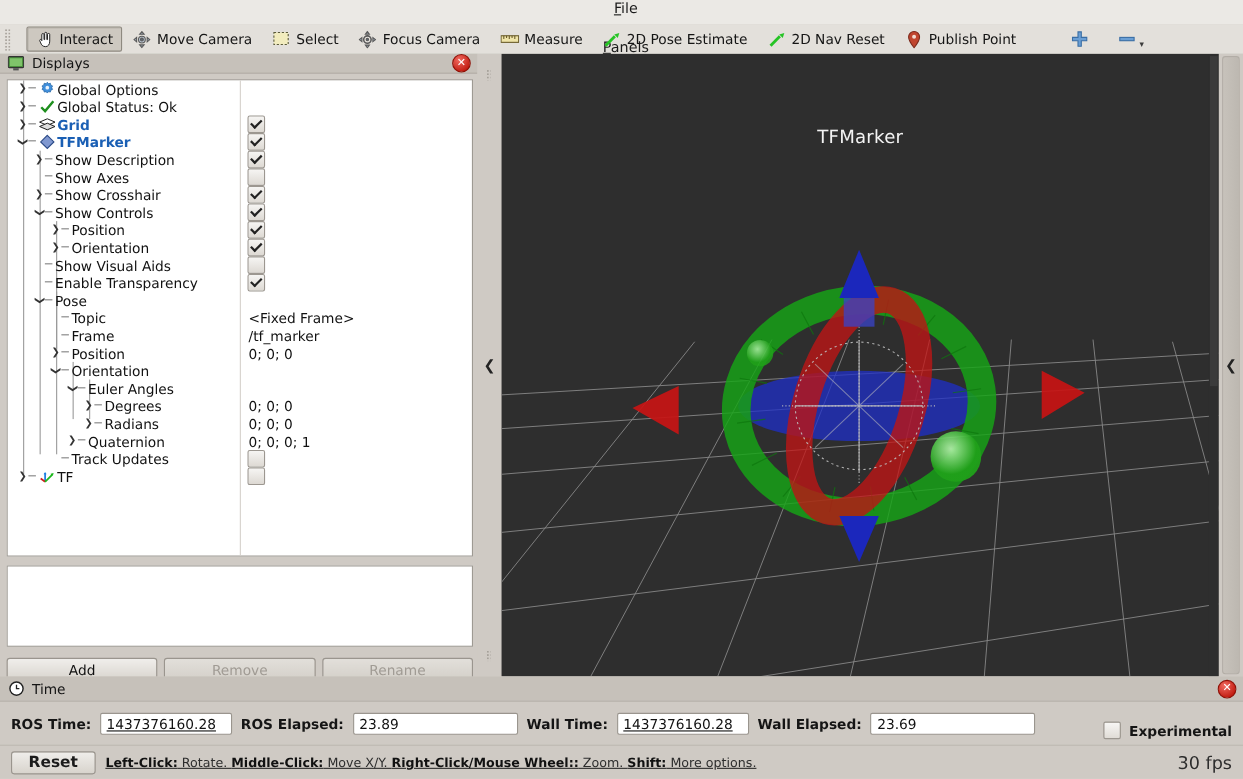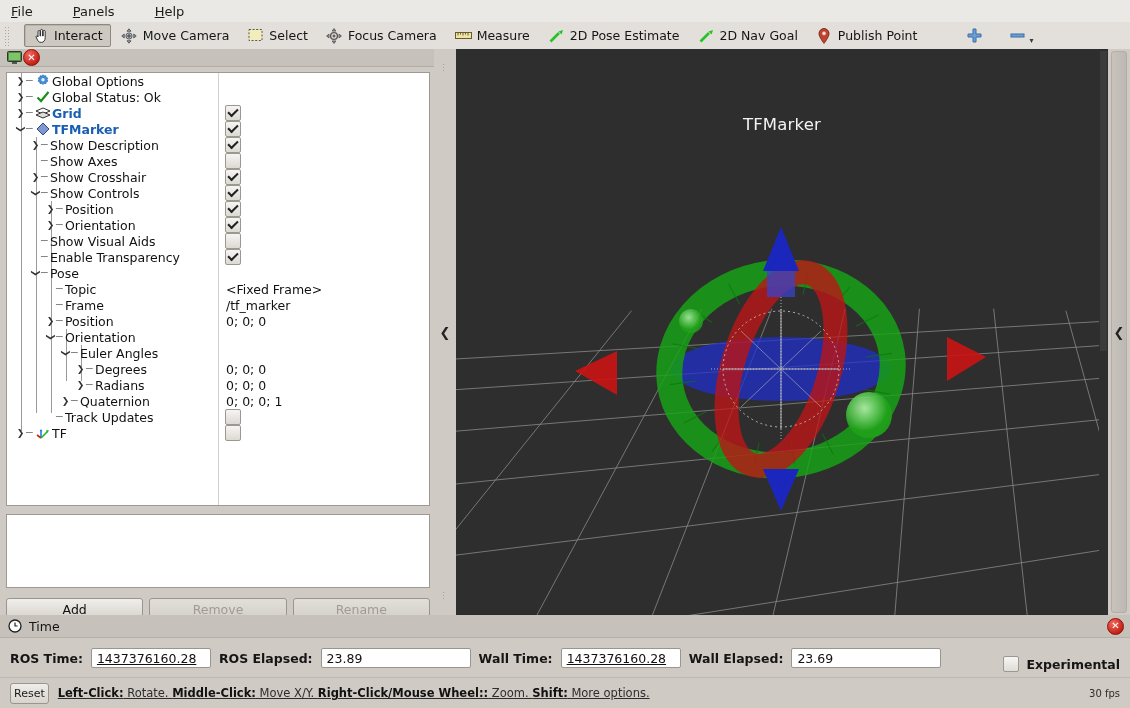--- a/index.html
+++ b/index.html
@@ -6,21 +6,21 @@
   body{
     width:1130px;height:708px;overflow:hidden;
     font-family:"DejaVu Sans","Liberation Sans",sans-serif;
     font-size:12.5px;color:#1b1b1b;
     background:#d6d2cd;
     -webkit-font-smoothing:antialiased;
   }
   #app{position:relative;width:1130px;height:708px;}
 
   
-  .menubar{height:22px;background:#ebe9e5;display:flex;align-items:center;padding-left:8px;gap:34px;}
+  .menubar{height:22px;background:#ebe9e5;display:flex;align-items:center;padding-left:8px;gap:18px;flex-direction:column;}
   .menu-item{font-size:13px;color:#1b1b1b;padding:1px 3px;cursor:default;}
   .menu-item .u{text-decoration:underline;}
 
   
   .toolbar{height:27px;background:#e3e0db;display:flex;align-items:center;
            border-bottom:1px solid #b3afa9;padding-left:4px;gap:12px;}
   .tb-grip{width:6px;height:20px;margin-right:2px;
     background-image:radial-gradient(#a9a49d 0.8px, transparent 0.9px);
     background-size:3px 3px;}
   .tb-btn{display:flex;align-items:center;gap:5px;height:21px;padding:0 7px;
@@ -106,25 +106,25 @@
            display:flex;align-items:center;padding:0 5px;font-size:12.5px;color:#111;}
   .t-field.w1{width:108px;text-decoration:underline;}
   .t-field.w2{width:138px;}
   .t-right{margin-left:auto;display:flex;align-items:center;gap:7px;margin-top:12px;}
   .cb-plain{width:14px;height:14px;border:1px solid #9c9790;border-radius:2px;
             background:linear-gradient(#f7f6f4,#e0dcd6);}
 
   
   .statusbar{position:absolute;left:0;right:0;bottom:0;height:30px;background:#cfcac4;
              display:flex;align-items:center;padding:0 10px;gap:9px;border-top:1px solid #bdb8b1;}
-  .reset-btn{height:19px;padding:0 3px;font-size:11px;border:1px solid #9a958e;border-radius:3px;
-             background:linear-gradient(#efedea,#d8d4cd);display:flex;align-items:center;cursor:pointer;}
+  .reset-btn{height:19px;padding:0 15px;font-size:14px;border:1px solid #9a958e;border-radius:3px;
+             background:linear-gradient(#efedea,#d8d4cd);display:flex;align-items:center;cursor:pointer;font-weight:bold;}
   .hint{font-size:11.5px;color:#2d2d2d;text-decoration:underline;}
   .hint b{color:#111;}
-  .fps{margin-left:auto;font-size:10px;color:#2d2d2d;}
+  .fps{margin-left:auto;font-size:16px;color:#2d2d2d;}
 </style>
 </head>
 <body>
 
 <div id="app">
 
   <div class="menubar" id="menubar">
       <div class="menu-item"><span class="u">F</span>ile</div>
       <div class="menu-item"><span class="u">P</span>anels</div>
       <div class="menu-item"><span class="u">H</span>elp</div>
@@ -199,21 +199,21 @@
           </span>
           <span>2D Pose Estimate</span>
         </div>
         <div class="tb-btn">
           <span class="tb-ico">
             <svg width="16" height="16" viewBox="0 0 16 16">
               <path d="M2.5 13.5 L11 5" stroke="#25c425" stroke-width="2.6"></path>
               <path d="M15 2 L10.4 3.4 L13.6 6.6z" fill="#25c425"></path>
             </svg>
           </span>
-          <span>2D Nav Goal</span>
+          <span>2D Nav Reset</span>
         </div>
         <div class="tb-btn">
           <span class="tb-ico">
             <svg width="12" height="16" viewBox="0 0 12 16">
               <path d="M6 0.6C3.2.6 1 2.8 1 5.6 1 9 6 15.4 6 15.4S11 9 11 5.6C11 2.8 8.8.6 6 .6z" fill="#c0452f" stroke="#7c2a1c"></path>
               <circle cx="6" cy="5.4" r="1.8" fill="#f0dcd2"></circle>
             </svg>
           </span>
           <span>Publish Point</span>
         </div>
@@ -240,20 +240,21 @@
 
     <div class="dock">
       <div class="dock-title">
         <span class="tb-ico">
           <svg width="15" height="14" viewBox="0 0 15 14">
             <rect x="0.5" y="0.5" width="14" height="10" rx="1" fill="#4a8f3c" stroke="#333"></rect>
             <rect x="2" y="2" width="11" height="7" fill="#7fc36a"></rect>
             <rect x="5" y="11" width="5" height="2" fill="#555"></rect>
           </svg>
         </span>
+        <span class="dock-title-txt">Displays</span>
         <span class="close-x">✕</span>
       </div>
       <div class="dock-inner">
         <div class="tree-box">
           <div class="tree-left">
             <div id="tree-guides">
                 <div class="vguide" style="left: 14px; top: 0px; height: 358px;"></div>
                 <div class="vguide" style="left: 29px; top: 64px; height: 276px;"></div>
                 <div class="vguide" style="left: 44px; top: 128px; height: 116px;"></div>
                 <div class="vguide" style="left: 44px; top: 192px; height: 148px;"></div>

